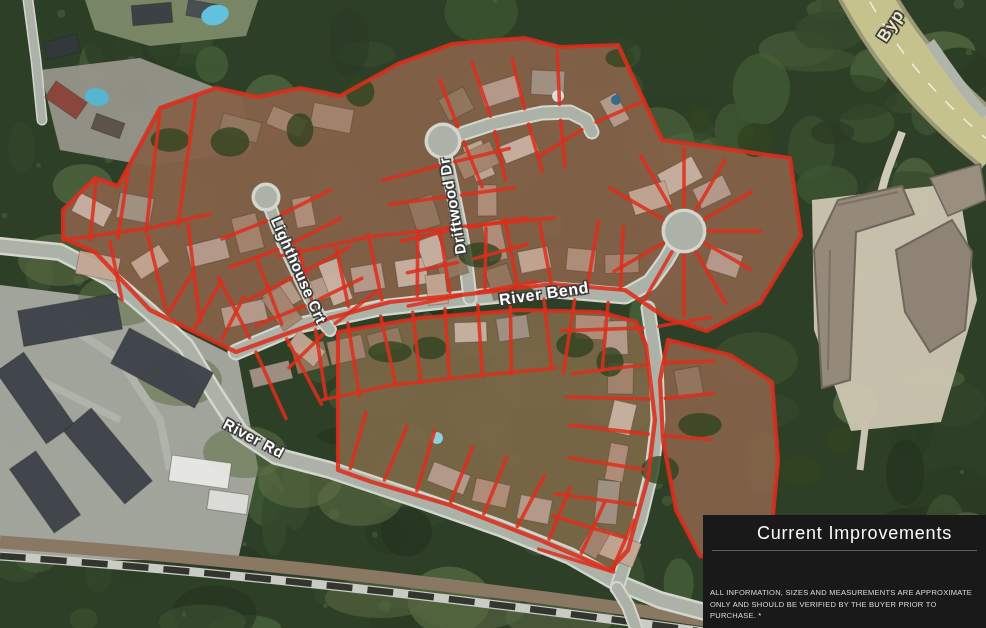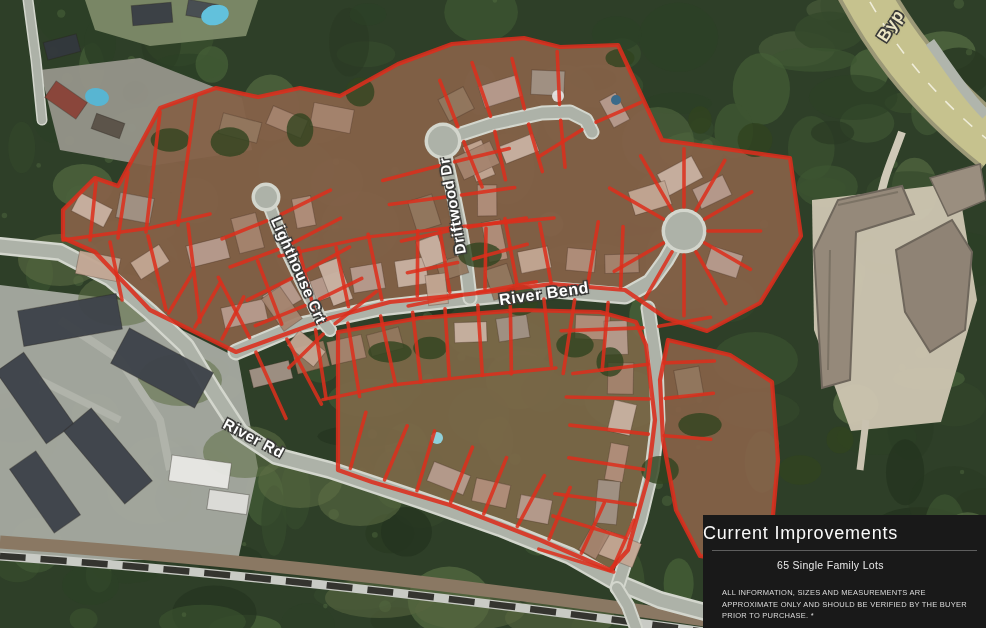--- a/index.html
+++ b/index.html
@@ -16,30 +16,30 @@
                 -1.4px 1.4px 0 #3a3a38, 1.4px 1.4px 0 #3a3a38, 0 0 3px #222;
     pointer-events:none;
   }
   .maplabel.big{font-size:16px;}
   .maplabel.byp{font-size:17px;color:#ece6c4;}
   .panel{
     position:absolute;left:703px;top:515px;width:283px;height:113px;
     background:#191919;color:#f5f5f5;box-sizing:border-box;
   }
   .panel-title{
-    text-align:left;font-size:18px;font-weight:400;letter-spacing:.8px;
-    margin-top:8px;color:#fafafa;
+    text-align:center;font-size:18px;font-weight:400;letter-spacing:.8px;
+    margin-top:8px;color:#fafafa;padding-left:20px;
   }
   .panel-divider{border-top:1px solid #5e5e5e;margin:6px 9px 7px 9px;height:0;}
   .panel-line{
     font-size:10.5px;letter-spacing:.3px;color:#e9e9e9;
     padding-left:74px;line-height:1.5;
   }
   .panel-disclaimer{
-    position:absolute;left:19px;right:10px;bottom:7px;
+    position:absolute;left:7px;right:10px;bottom:7px;
     font-size:7.5px;line-height:1.5;letter-spacing:.25px;color:#dcdcdc;
   }
 </style>
 </head>
 <body>
 
 <div class="stage">
   <svg id="map" width="986" height="628" viewBox="0 0 986 628">
       <g>
         <rect x="0" y="0" width="986" height="628" fill="#2e3f28"></rect>
@@ -575,16 +575,15 @@
 
   <div class="maplabel" style="left:452px;top:206px;--rot:-100deg">Driftwood Dr</div>
   <div class="maplabel" style="left:299px;top:270px;--rot:66deg">Lighthouse Crt</div>
   <div class="maplabel big" style="left:544px;top:294px;--rot:-8deg">River Bend</div>
   <div class="maplabel" style="left:254px;top:438px;--rot:28deg">River Rd</div>
   <div class="maplabel byp" style="left:891px;top:26px;--rot:-57deg">Byp</div>
 
   <div class="panel">
     <div class="panel-title">Current Improvements</div>
     <div class="panel-divider"></div>
-    <div class="panel-line">65 Single Family Lots</div>
     <div class="panel-disclaimer">ALL INFORMATION, SIZES AND MEASUREMENTS ARE APPROXIMATE ONLY AND SHOULD BE VERIFIED BY THE BUYER PRIOR TO PURCHASE. *</div>
   </div>
 </div>
 
 </body></html>

